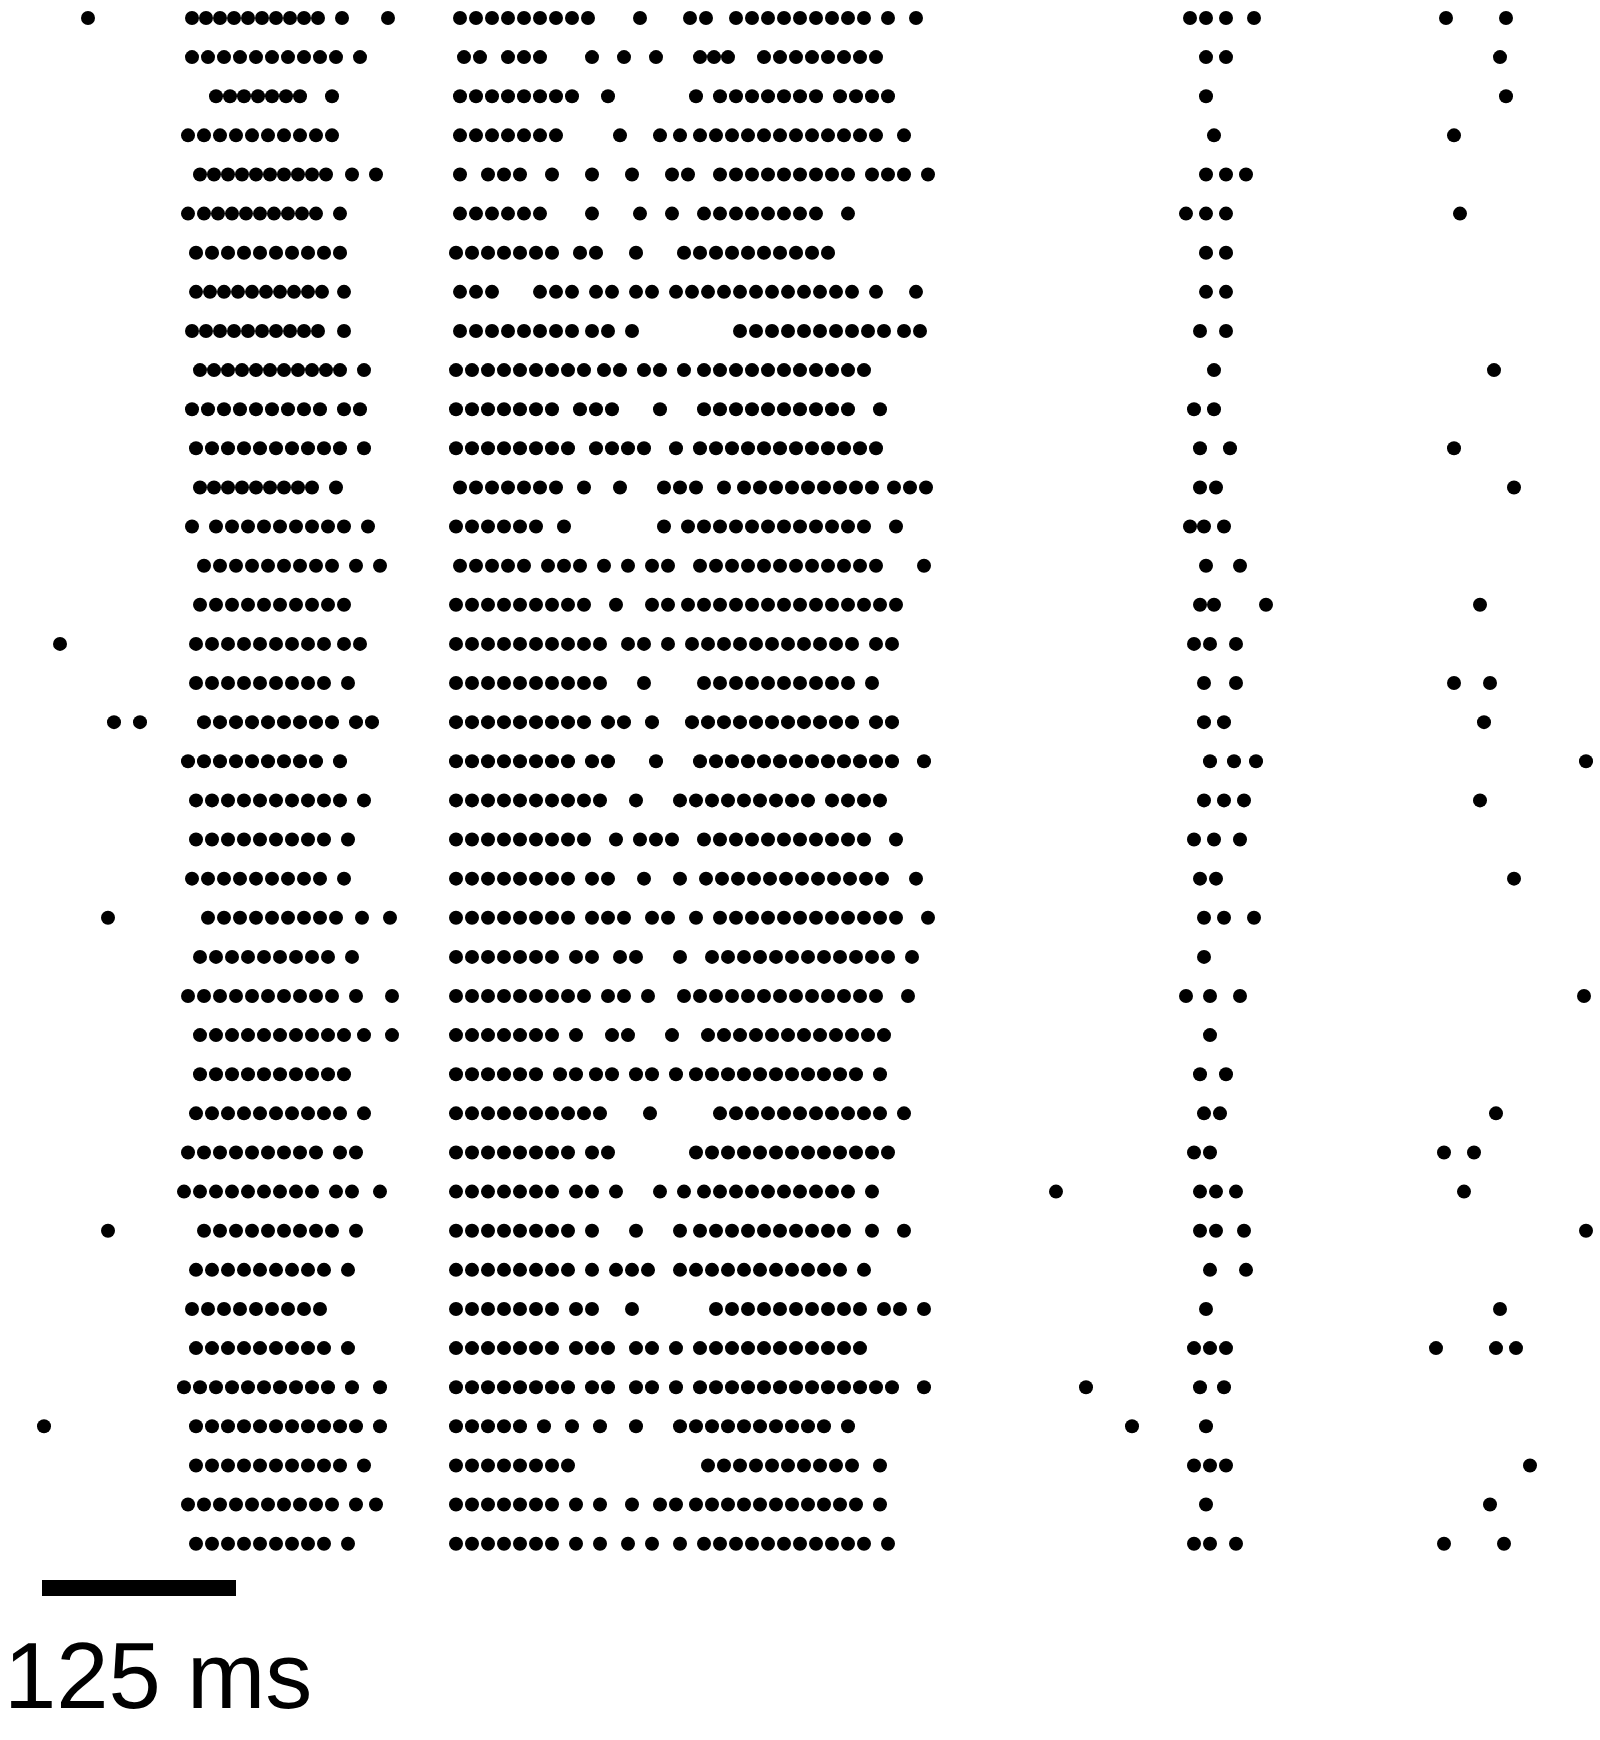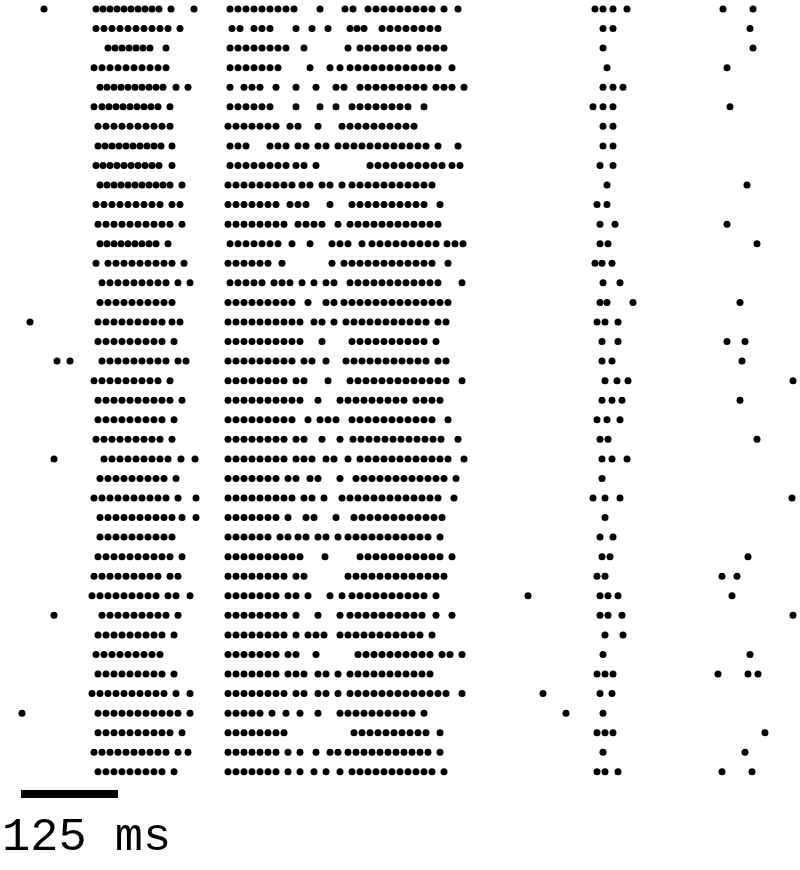--- a/index.html
+++ b/index.html
@@ -20,21 +20,21 @@
     left: 0;
     top: 0;
   }
   #scalebar {
     position: absolute;
     background: #000000;
   }
   #scalebar-label {
     position: absolute;
     color: #000000;
-    font-family: Liberation Mono, monospace;
+    font-family: Liberation Sans, sans-serif;
     white-space: nowrap;
     line-height: 1;
   }
 </style>
 </head>
 <body>
 
 <div id="stage">
   <svg id="raster" width="800" height="870">
       <circle cx="44" cy="9" r="3.5" fill="#000000"></circle>

